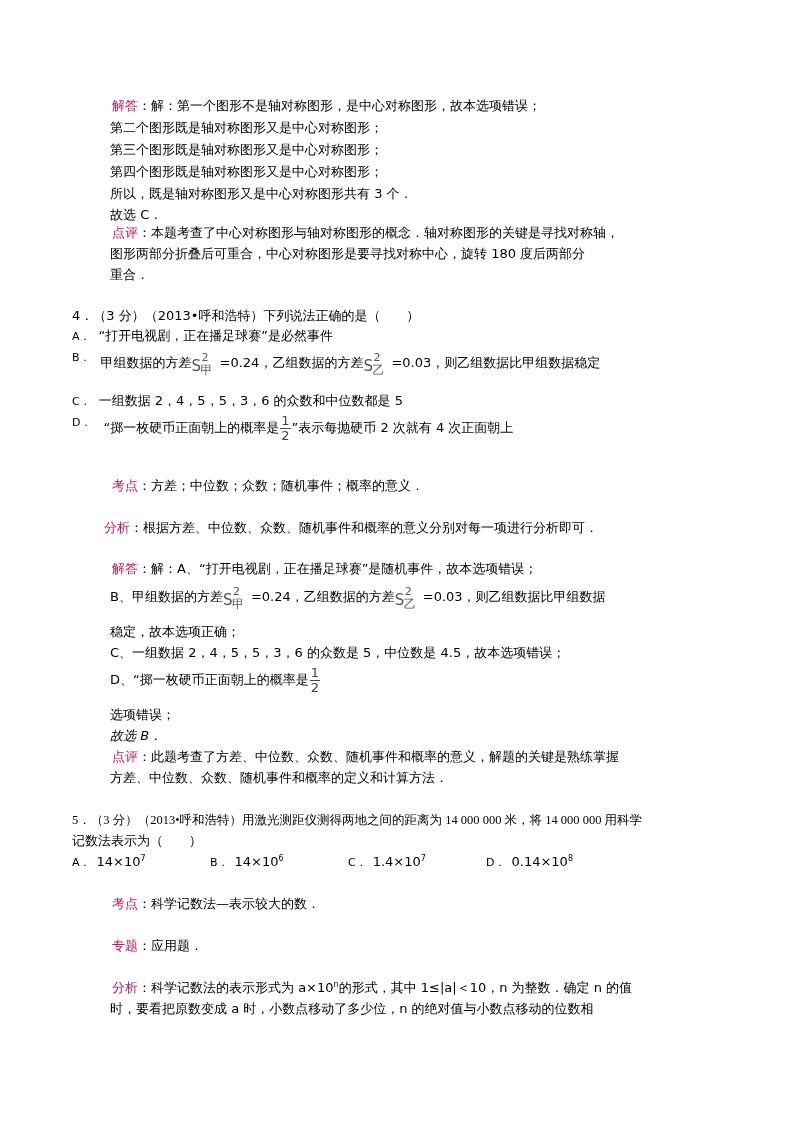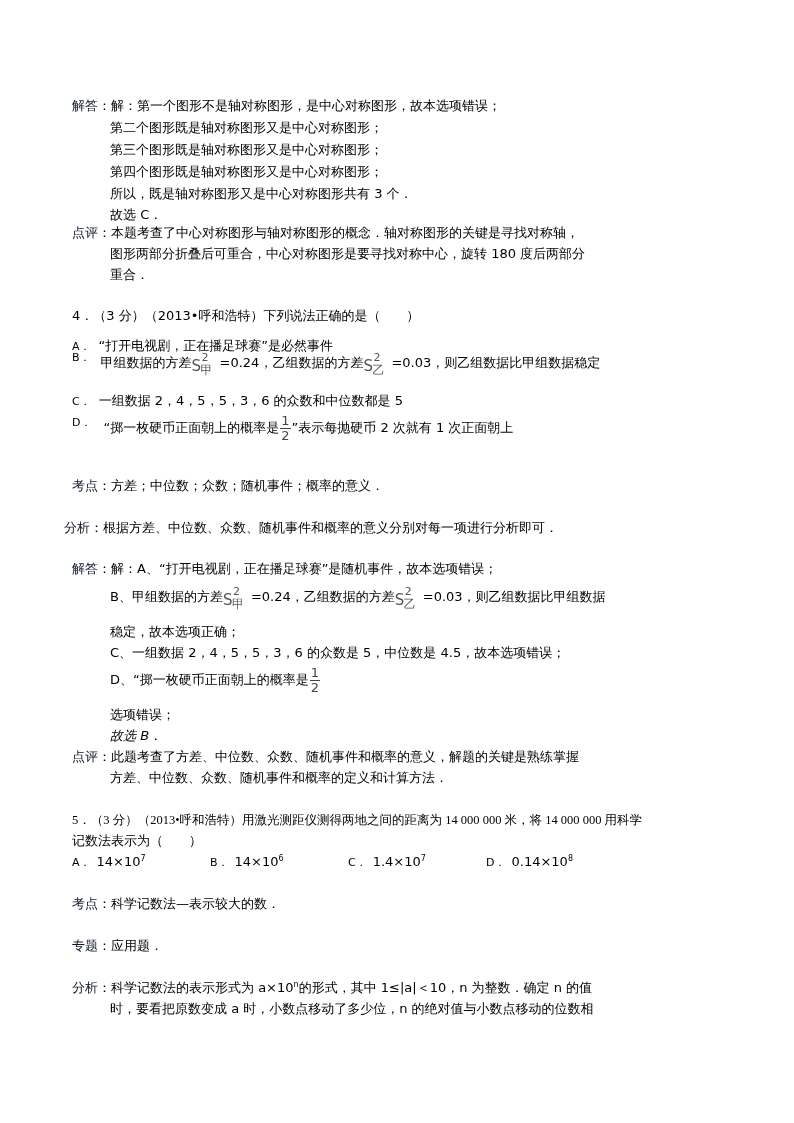--- a/index.html
+++ b/index.html
@@ -2,21 +2,21 @@
 <html><head>
 <meta charset="utf-8">
 <style>
   html, body { margin: 0; padding: 0; background: #ffffff; }
   body {
     width: 794px; height: 1123px; position: relative; overflow: hidden;
     font-family: "DejaVu Sans", "Liberation Sans", sans-serif;
     font-size: 13px; color: #000; line-height: 20px;
   }
   .abs { position: absolute; white-space: nowrap; }
-  .lbl { color: #0f172a; }
+  .lbl { color: #be185d; margin-left: 40px; }
   .colon { color: #000; }
   .ind { left: 110px; }
   .frac { display: inline-block; vertical-align: middle; text-align: center; font-size: 13px; line-height: 14px; color: #444; margin: 0 1px; }
   .frac .num { display: block; border-bottom: 1px solid #444; padding: 0 1px; }
   .frac .den { display: block; padding: 0 1px; }
   .var { display: inline-block; position: relative; vertical-align: middle; font-size: 15px; color: #555; width: 28px; height: 26px; }
   .var .s { position: absolute; left: 0; top: 6px; }
   .var .sup { position: absolute; left: 10px; top: -2px; font-size: 11px; }
   .var .sub { position: absolute; left: 9px; top: 10px; font-size: 12px; }
   sup { font-size: 8px; vertical-align: 5px; line-height: 0; }
@@ -34,31 +34,31 @@
 <div class="abs ind" style="top:184px;">所以，既是轴对称图形又是中心对称图形共有 3 个．</div>
 <div class="abs ind" style="top:205px;">故选 C．</div>
 
 <div class="abs" style="left:72px; top:223px;">
   <span class="lbl">点评</span><span>：</span><span>本题考查了中心对称图形与轴对称图形的概念．轴对称图形的关键是寻找对称轴，</span>
 </div>
 <div class="abs ind" style="top:244px;">图形两部分折叠后可重合，中心对称图形是要寻找对称中心，旋转 180 度后两部分</div>
 <div class="abs ind" style="top:265px;">重合．</div>
 
 <div class="abs" style="left:72px; top:306px;">4．（3 分）（2013•呼和浩特）下列说法正确的是（　　）</div>
-<div class="abs" style="left:72px; top:336px;">
+<div class="abs" style="left:72px; top:326px;">
   <span class="opt-letter">A．</span><span style="margin-left:8px;">“打开电视剧，正在播足球赛”是必然事件</span>
 </div>
 <div class="abs" style="left:72px; top:350px;">
   <span class="opt-letter" style="position:relative; top:-6px;">B．</span><span style="margin-left:10px;">甲组数据的方差</span><span class="var"><span class="s">S</span><span class="sup">2</span><span class="sub">甲</span></span><span>=0.24，乙组数据的方差</span><span class="var"><span class="s">S</span><span class="sup">2</span><span class="sub">乙</span></span><span>=0.03，则乙组数据比甲组数据稳定</span>
 </div>
 <div class="abs" style="left:72px; top:391px;">
   <span class="opt-letter">C．</span><span style="margin-left:8px;">一组数据 2，4，5，5，3，6 的众数和中位数都是 5</span>
 </div>
 <div class="abs" style="left:72px; top:414px;">
-  <span class="opt-letter" style="position:relative; top:-6px;">D．</span><span style="margin-left:12px;">“掷一枚硬币正面朝上的概率是</span><span class="frac"><span class="num">1</span><span class="den">2</span></span><span>”表示每抛硬币 2 次就有 1 次正面朝上</span>
+  <span class="opt-letter" style="position:relative; top:-6px;">D．</span><span style="margin-left:12px;">“掷一枚硬币正面朝上的概率是</span><span class="frac"><span class="num">1</span><span class="den">2</span></span><span>”表示每抛硬币 2 次就有 4 次正面朝上</span>
 </div>
 
 <div class="abs" style="left:72px; top:476px;">
   <span class="lbl">考点</span><span>：</span><span>方差；中位数；众数；随机事件；概率的意义．</span>
 </div>
 <div class="abs" style="left:64px; top:518px;">
   <span class="lbl">分析</span><span>：</span><span>根据方差、中位数、众数、随机事件和概率的意义分别对每一项进行分析即可．</span>
 </div>
 
 <div class="abs" style="left:72px; top:559px;">

